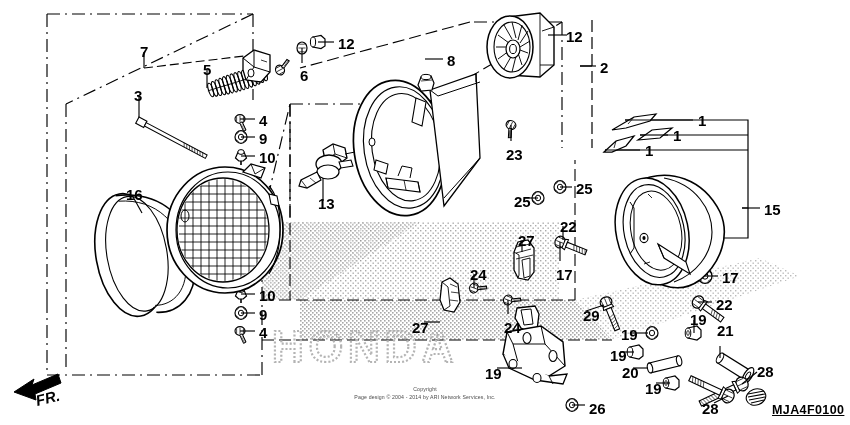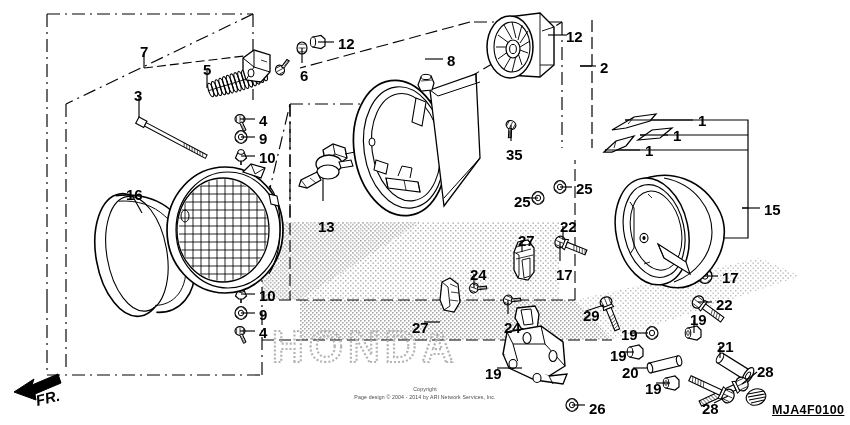--- a/index.html
+++ b/index.html
@@ -525,35 +525,35 @@
       <div class="lbl" style="left: 203px; top: 62px;">5</div>
       <div class="lbl" style="left: 300px; top: 68px;">6</div>
       <div class="lbl" style="left: 140px; top: 44px;">7</div>
       <div class="lbl" style="left: 447px; top: 53px;">8</div>
       <div class="lbl" style="left: 259px; top: 131px;">9</div>
       <div class="lbl" style="left: 259px; top: 307px;">9</div>
       <div class="lbl" style="left: 259px; top: 150px;">10</div>
       <div class="lbl" style="left: 259px; top: 288px;">10</div>
       <div class="lbl" style="left: 338px; top: 36px;">12</div>
       <div class="lbl" style="left: 538px; top: 29px; margin-left: 28px;">12</div>
-      <div class="lbl" style="left: 318px; top: 219px; text-align: center;">13</div>
+      <div class="lbl" style="left: 318px; top: 196px; text-align: center;">13</div>
       <div class="lbl" style="left: 621px; top: 327px;">19</div>
       <div class="lbl" style="left: 764px; top: 202px; text-align: right;">15</div>
       <div class="lbl" style="left: 126px; top: 187px;">16</div>
       <div class="lbl" style="left: 556px; top: 267px;">17</div>
       <div class="lbl" style="left: 722px; top: 270px;">17</div>
       <div class="lbl" style="left: 485px; top: 366px;">19</div>
       <div class="lbl" style="left: 690px; top: 312px;">19</div>
       <div class="lbl" style="left: 610px; top: 348px;">19</div>
       <div class="lbl" style="left: 645px; top: 381px;">19</div>
       <div class="lbl" style="left: 622px; top: 365px;">20</div>
-      <div class="lbl" style="left: 717px; top: 339px;">21</div>
+      <div class="lbl" style="left: 717px; top: 323px;">21</div>
       <div class="lbl" style="left: 560px; top: 219px;">22</div>
       <div class="lbl" style="left: 716px; top: 297px;">22</div>
-      <div class="lbl" style="left: 506px; top: 147px;">35</div>
+      <div class="lbl" style="left: 506px; top: 147px;">23</div>
       <div class="lbl" style="left: 470px; top: 267px;">24</div>
       <div class="lbl" style="left: 504px; top: 320px;">24</div>
       <div class="lbl" style="left: 576px; top: 181px;">25</div>
       <div class="lbl" style="left: 514px; top: 194px;">25</div>
       <div class="lbl" style="left: 589px; top: 401px;">26</div>
       <div class="lbl" style="left: 518px; top: 233px;">27</div>
       <div class="lbl" style="left: 412px; top: 320px;">27</div>
       <div class="lbl" style="left: 757px; top: 364px;">28</div>
       <div class="lbl" style="left: 702px; top: 401px;">28</div>
       <div class="lbl" style="left: 583px; top: 308px;">29</div>

